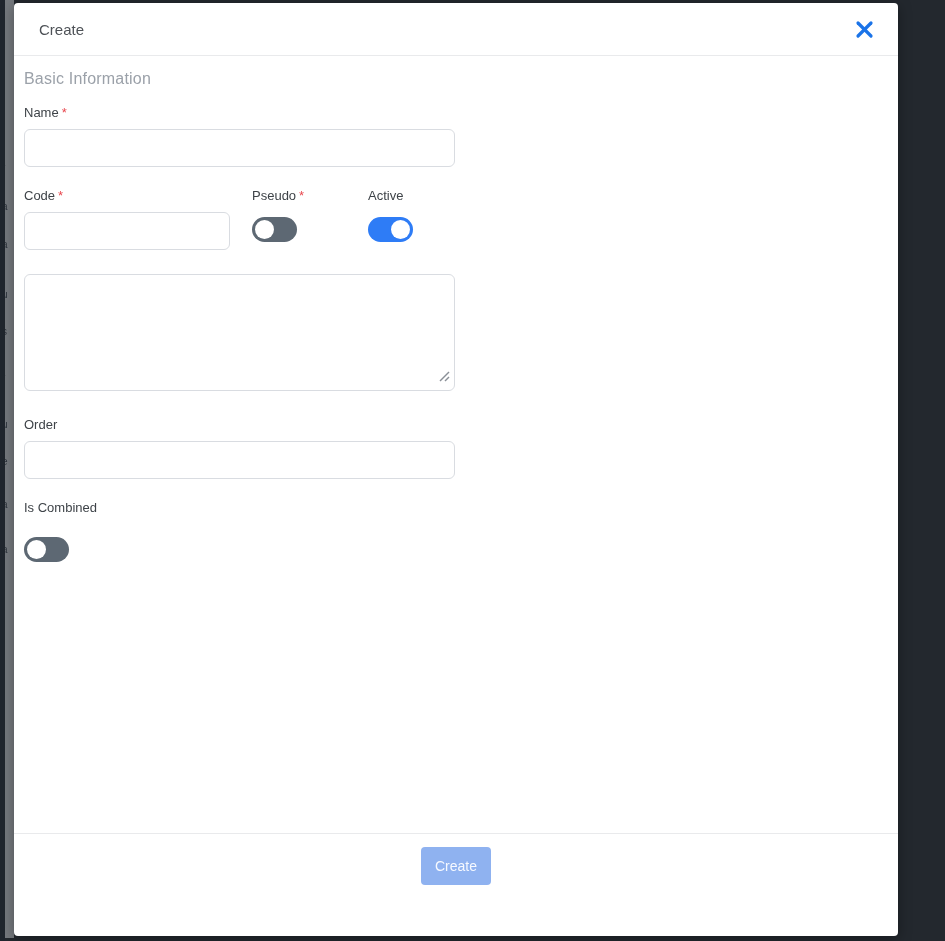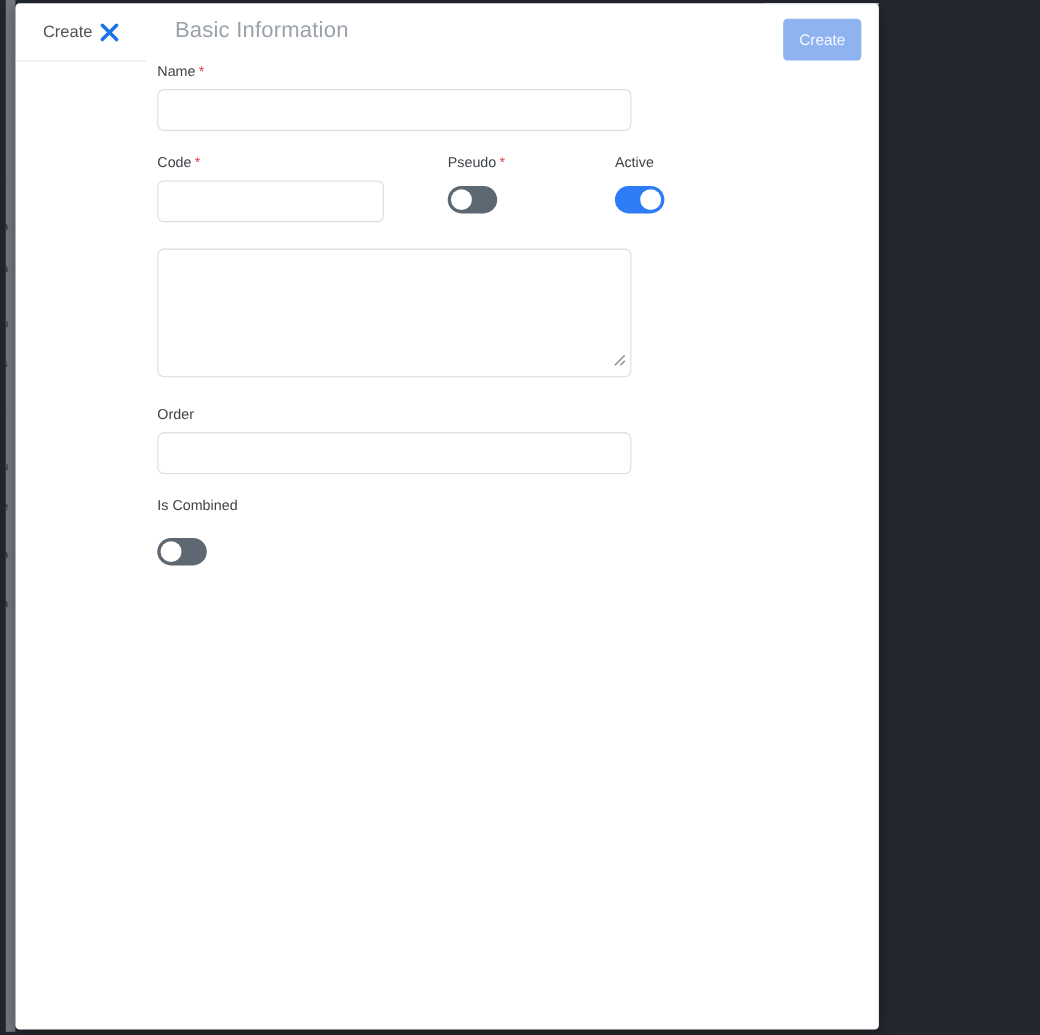--- a/index.html
+++ b/index.html
@@ -9,53 +9,53 @@
     font-family:"Liberation Sans","DejaVu Sans",sans-serif;
     -webkit-font-smoothing:antialiased;
   }
   
   .edge-gray{position:absolute;left:5px;top:0;width:9px;height:938px;background:#75797e;}
   .edge-darkleft{position:absolute;left:0;top:0;width:5px;height:941px;background:#20262e;}
   .fragments span{position:absolute;left:2px;width:6px;overflow:hidden;
     font-size:10px;line-height:10px;color:#2d333c;}
   
   .modal{
-    position:absolute;left:14px;top:3px;width:785px;height:933px;
+    position:absolute;left:14px;top:3px;width:884px;height:933px;
     background:#ffffff;border-radius:4px;
     box-shadow:0 3px 14px rgba(0,0,0,.35);
-    display:flex;flex-direction:row;box-sizing:border-box;
+    display:flex;flex-direction:column;box-sizing:border-box;
   }
   .modal-header{
     height:53px;flex:0 0 53px;border-bottom:1px solid #e9eaec;
     display:flex;align-items:center;box-sizing:border-box;
     padding:0 18px 0 25px;
   }
   .modal-title{font-size:15px;color:#4e5257;}
   .close-btn{
     margin-left:auto;background:none;border:none;padding:6px;cursor:pointer;
     display:flex;align-items:center;justify-content:center;
   }
   .modal-body{flex:1 1 auto;display:flex;box-sizing:border-box;padding:0 13px 0 10px;overflow:hidden;}
   .col-left{width:431px;flex:0 0 431px;margin-right:34px;}
   .col-right{flex:1 1 auto;}
   h2.section-heading{
-    font-size:20px;font-weight:400;color:#9ba1a9;letter-spacing:.2px;
-    margin:14px 0 17px 16px;
+    font-size:16px;font-weight:400;color:#9ba1a9;letter-spacing:.2px;
+    margin:14px 0 17px 0;
   }
   .form-group{margin-bottom:21px;}
   .form-group.desc{margin-bottom:26px;}
   .field-label{display:block;font-size:13px;color:#3e4348;margin-bottom:9px;}
   .req{color:#e8484f;margin-left:3px;}
   .text-input{
     width:100%;height:38px;box-sizing:border-box;
     border:1px solid #d9dce1;border-radius:6px;background:#fff;
     padding:0 12px;font-size:14px;color:#3f444a;outline:none;
     font-family:inherit;
   }
-  .row{display:flex;margin-bottom:24px;gap:36px;}
+  .row{display:flex;margin-bottom:24px;}
   .code-group{width:206px;flex:0 0 206px;margin-right:22px;margin-bottom:0;}
   .toggle-group{width:116px;flex:0 0 116px;}
   
   .toggle{
     width:45px;height:25px;border-radius:13px;margin-top:14px;
     position:relative;cursor:pointer;
   }
   .toggle.on{background:#2e7cf6;}
   .toggle.off{background:#5d6873;}
   .toggle .knob{

